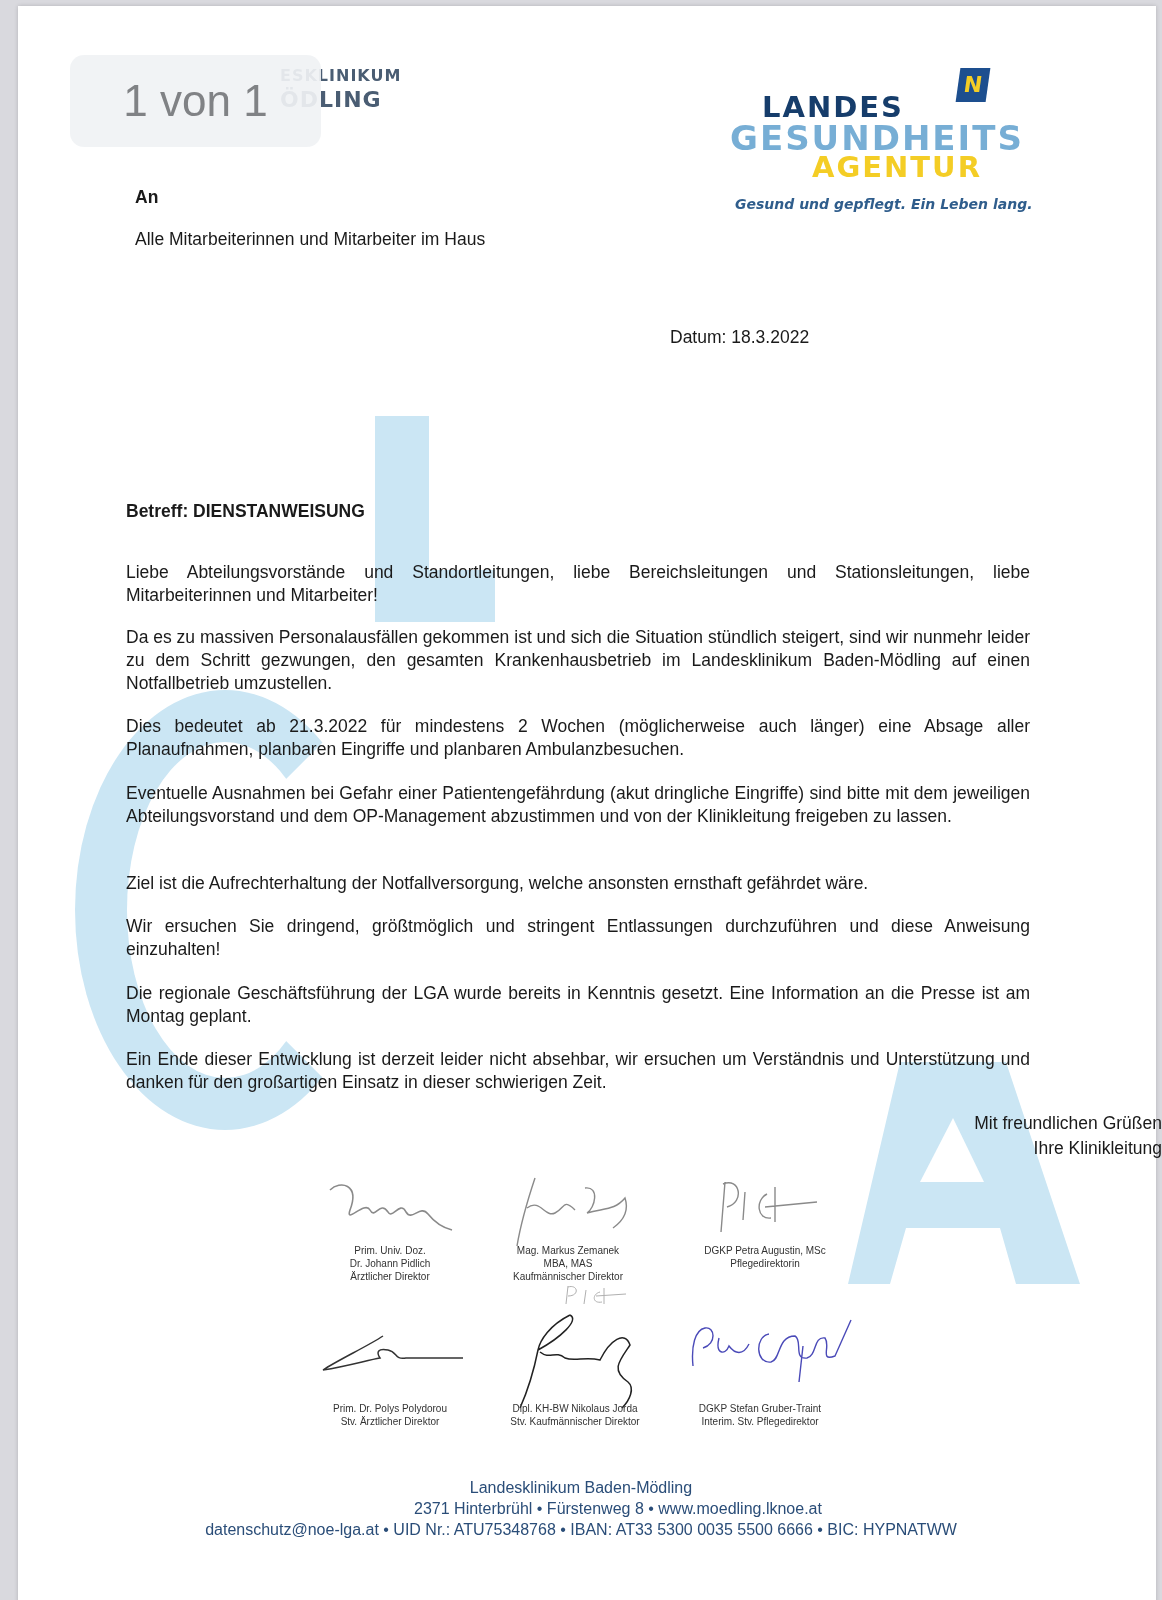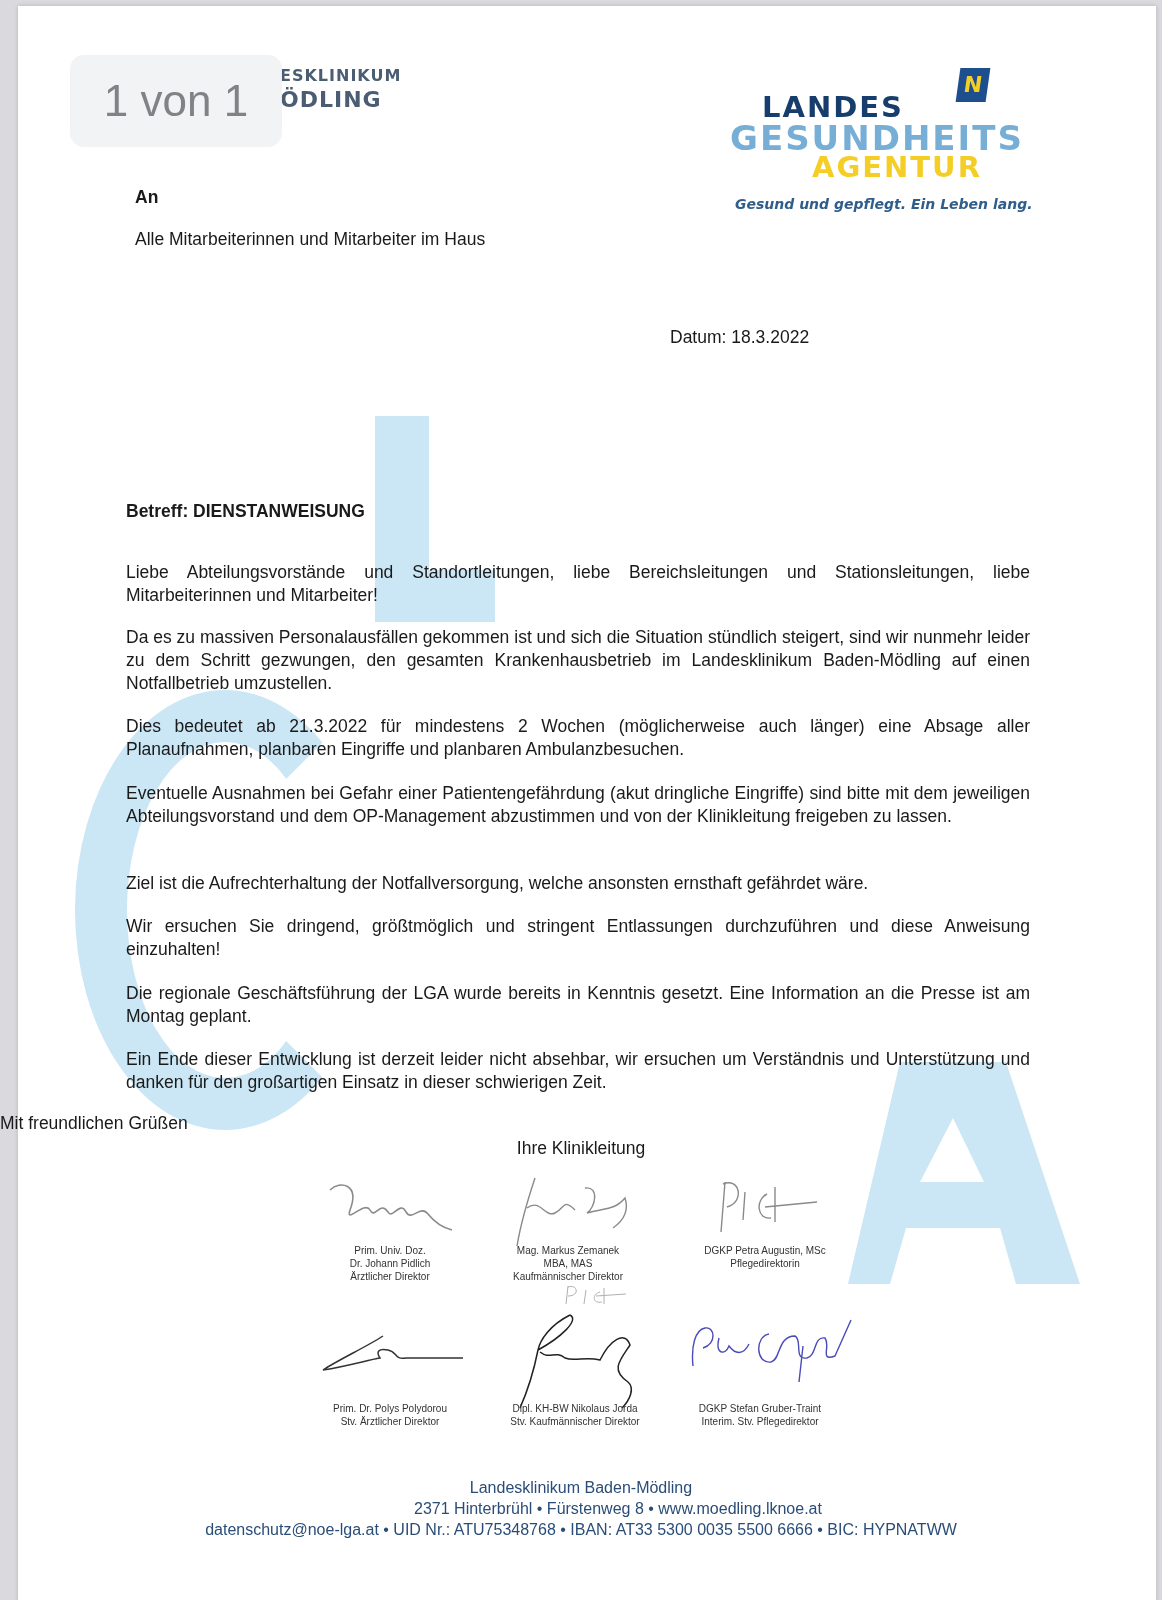--- a/index.html
+++ b/index.html
@@ -19,21 +19,21 @@
   .wm-L2 { left: 375px; top: 570px; width: 120px; height: 52px; }
   .wm-G {
     position: absolute; left: 75px; top: 690px; width: 300px; height: 440px;
     border: 52px solid #cbe6f4; border-right-color: transparent;
     border-radius: 50%; box-sizing: border-box; background: transparent;
   }
   .wm-A { position: absolute; left: 848px; top: 1062px; }
 
   .text { position: absolute; color: #1a1a1a; font-size: 17.5px; line-height: 23px; }
   .page-counter {
-    position: absolute; left: 70px; top: 55px; width: 212px; height: 92px;
+    position: absolute; left: 70px; top: 55px; width: 251px; height: 92px;
     border-radius: 14px; background: rgba(240,242,244,0.92);
     color: #808285; font-size: 44px; line-height: 92px; text-align: center;
     font-weight: normal;
   }
   .logo-left {
     position: absolute; left: 280px; top: 66px; color: #4a5d73;
     font-family: "DejaVu Sans", sans-serif; font-weight: bold;
   }
   .logo-left .l1 { font-size: 16px; letter-spacing: 1px; }
   .logo-left .l2 { font-size: 22px; letter-spacing: 1px; margin-top: 2px; }
@@ -91,22 +91,22 @@
 
 <div class="para last-left" style="top:561px;">Liebe Abteilungsvorstände und Standortleitungen, liebe Bereichsleitungen und Stationsleitungen, liebe Mitarbeiterinnen und Mitarbeiter!</div>
 <div class="para last-left" style="top:626px;">Da es zu massiven Personalausfällen gekommen ist und sich die Situation stündlich steigert, sind wir nunmehr leider zu dem Schritt gezwungen, den gesamten Krankenhausbetrieb im Landesklinikum Baden-Mödling auf einen Notfallbetrieb umzustellen.</div>
 <div class="para last-left" style="top:715px;">Dies bedeutet ab 21.3.2022 für mindestens 2 Wochen (möglicherweise auch länger) eine Absage aller Planaufnahmen, planbaren Eingriffe und planbaren Ambulanzbesuchen.</div>
 <div class="para last-left" style="top:782px;">Eventuelle Ausnahmen bei Gefahr einer Patientengefährdung (akut dringliche Eingriffe) sind bitte mit dem jeweiligen Abteilungsvorstand und dem OP-Management abzustimmen und von der Klinikleitung freigeben zu lassen.</div>
 <div class="para last-left" style="top:872px;">Ziel ist die Aufrechterhaltung der Notfallversorgung, welche ansonsten ernsthaft gefährdet wäre.</div>
 <div class="para last-left" style="top:915px;">Wir ersuchen Sie dringend, größtmöglich und stringent Entlassungen durchzuführen und diese Anweisung einzuhalten!</div>
 <div class="para last-left" style="top:982px;">Die regionale Geschäftsführung der LGA wurde bereits in Kenntnis gesetzt. Eine Information an die Presse ist am Montag geplant.</div>
 <div class="para last-left" style="top:1048px;">Ein Ende dieser Entwicklung ist derzeit leider nicht absehbar, wir ersuchen um Verständnis und Unterstützung und danken für den großartigen Einsatz in dieser schwierigen Zeit.</div>
 
-<div class="text" style="left:0; width:1162px; text-align:left; top:1112px;">Mit freundlichen Grüßen</div>
-<div class="text" style="left:0; width:1162px; text-align:center; top:1137px;">Ihre Klinikleitung</div>
+<div class="text" style="left:0; width:1162px; text-align:right; top:1112px;">Mit freundlichen Grüßen</div>
+<div class="text" style="left:0; width:1162px; text-align:right; top:1137px;">Ihre Klinikleitung</div>
 
 <svg class="sig" style="left:320px; top:1170px;" width="140" height="70">
   <path d="M10,20 C20,10 40,14 30,40 C25,55 45,30 50,40 C55,50 60,30 68,42 C72,50 80,30 86,42 C92,52 100,34 108,44 C116,54 124,58 132,60" fill="none" stroke="#8a8a8a" stroke-width="1.6"></path>
 </svg>
 <svg class="sig" style="left:505px; top:1168px;" width="140" height="80">
   <path d="M30,10 C20,40 15,60 12,78 M22,40 C35,30 40,50 50,45 C60,40 58,30 70,42 M80,20 C95,18 90,40 82,45 C100,40 110,42 120,30 C125,45 115,55 108,60" fill="none" stroke="#8a8a8a" stroke-width="1.4"></path>
 </svg>
 <svg class="sig" style="left:705px; top:1172px;" width="120" height="70">
   <path d="M20,10 L16,60 M18,12 C35,5 40,30 22,35 M40,20 L38,48 M62,22 C50,28 52,48 66,46 M70,15 L70,50 M60,35 L112,30" fill="none" stroke="#8a8a8a" stroke-width="1.4"></path>
 </svg>

